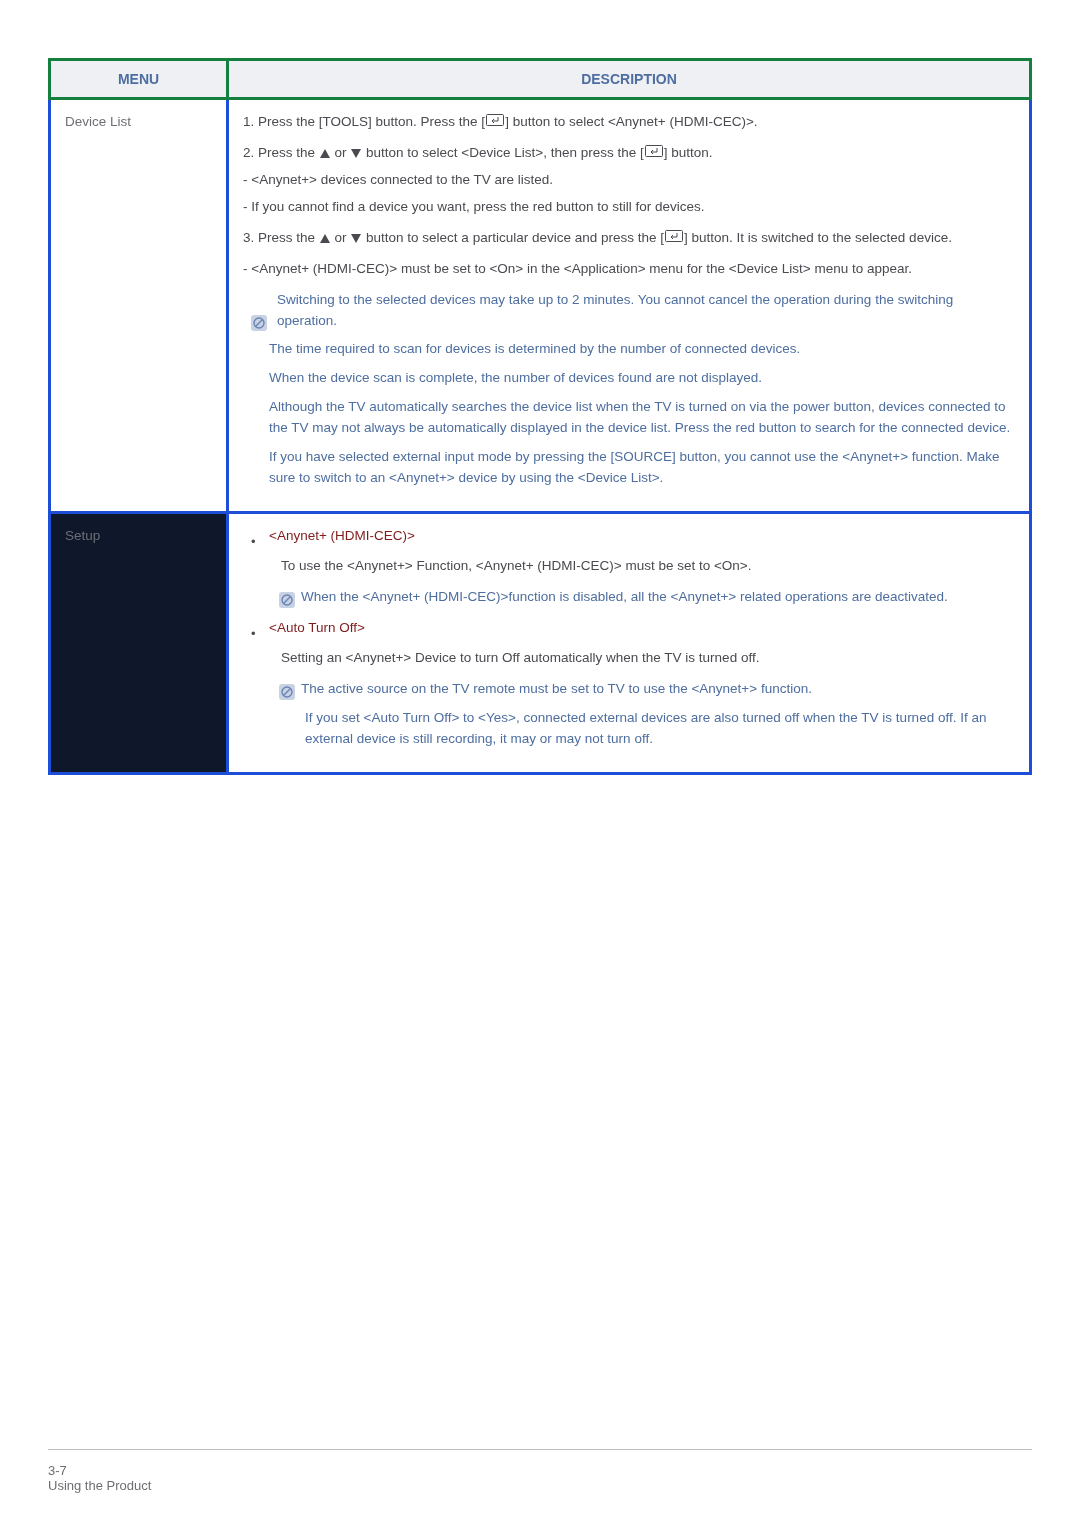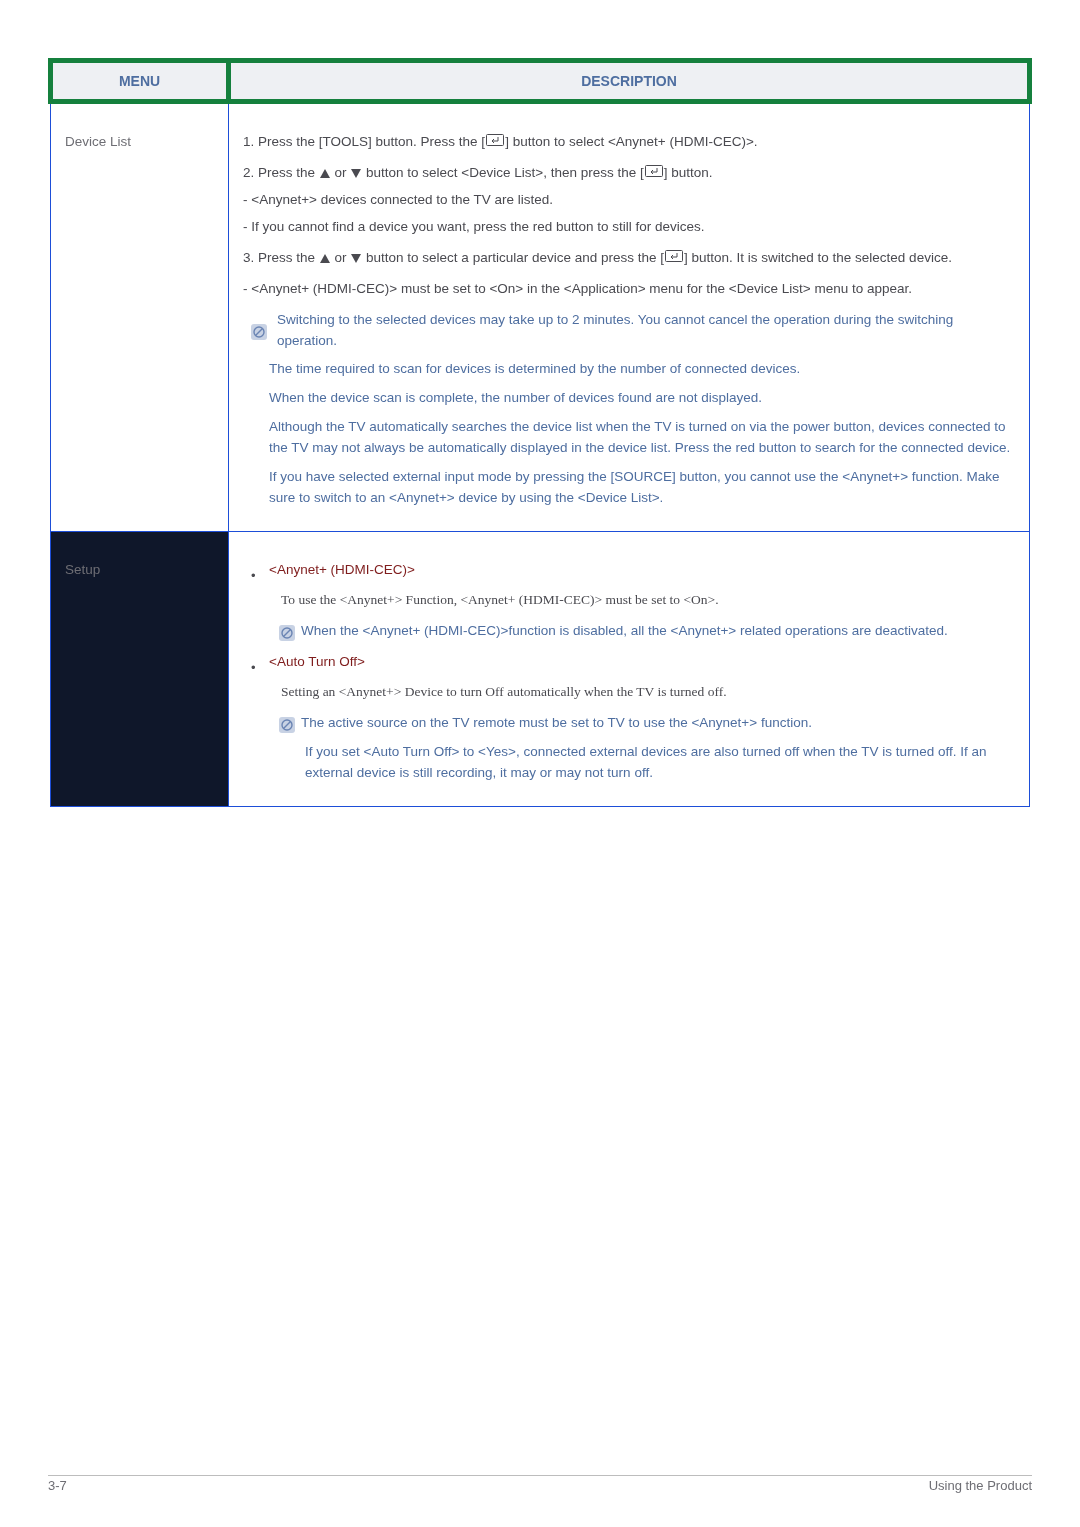--- a/index.html
+++ b/index.html
@@ -17,55 +17,55 @@
     }
     .table {
       width: 100%;
       border-collapse: collapse;
       border: 1px solid #c4c4c4;
     }
     .header-row {
       background: #eef0f3;
     }
     .header-cell {
-      border: 5px solid #15803d;
+      border: 3px solid #15803d;
       padding: 10px 4px;
       text-align: center;
       color: #4e6ea0;
       font-weight: bold;
       font-size: 14px;
     }
     .menu-col {
       width: 178px;
     }
     .desc-col {
       width: auto;
     }
     .body-cell {
-      border: 1px solid #1d4ed8;
-      padding: 28px 14px 14px 14px;
+      border: 3px solid #1d4ed8;
+      padding: 12px 14px 14px 14px;
       vertical-align: top;
       font-size: 13.5px;
       line-height: 1.55;
     }
     .menu-label {
       color: #6e6e74;
     }
     .desc-content {
       color: #4a4a50;
     }
     .para {
       margin-bottom: 10px;
     }
     .para-tight {
       margin-bottom: 6px;
     }
     .note-block {
       display: flex;
-      align-items: center;
+      align-items: flex-end;
       gap: 10px;
       margin-left: 8px;
       margin-bottom: 8px;
       color: #4e6ea0;
     }
     .note-block.nested {
       margin-left: 36px;
       gap: 6px;
     }
     .note-icon {
@@ -99,21 +99,20 @@
       color: #4a4a50;
     }
     .bullet-text {
       flex: 1;
       color: #7f1d1d;
     }
     .bullet-sub {
       margin-left: 38px;
       margin-bottom: 10px;
       color: #4a4a50;
-      font-family: Liberation Serif, serif;
     }
     .arrow-up {
       display: inline-block;
       width: 0;
       height: 0;
       border-left: 5px solid transparent;
       border-right: 5px solid transparent;
       border-bottom: 9px solid #4a4a50;
       vertical-align: middle;
       margin: 0 1px;
@@ -132,25 +131,26 @@
       display: inline-block;
       vertical-align: middle;
       margin: 0 1px;
     }
     .footer {
       position: absolute;
       bottom: 34px;
       left: 48px;
       right: 48px;
       border-top: 1px solid #bdbdbd;
-      padding-top: 2px;
+      padding-top: 13px;
       display: flex;
       justify-content: space-between;
       color: #6e6e74;
       font-size: 13px;
+      flex-direction: column;
     }
   </style>
 </head>
 <body>
 
 <table class="table">
   <thead>
     <tr class="header-row">
       <th class="header-cell menu-col">MENU</th>
       <th class="header-cell desc-col">DESCRIPTION</th>

